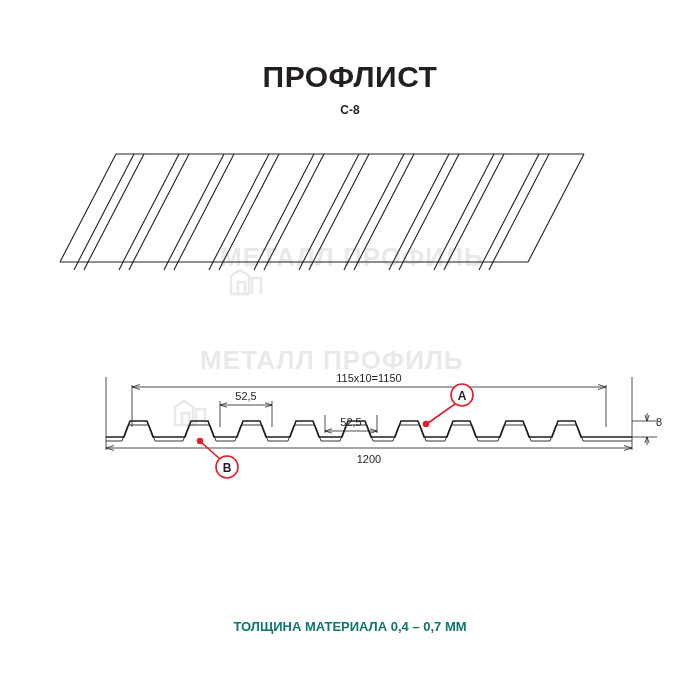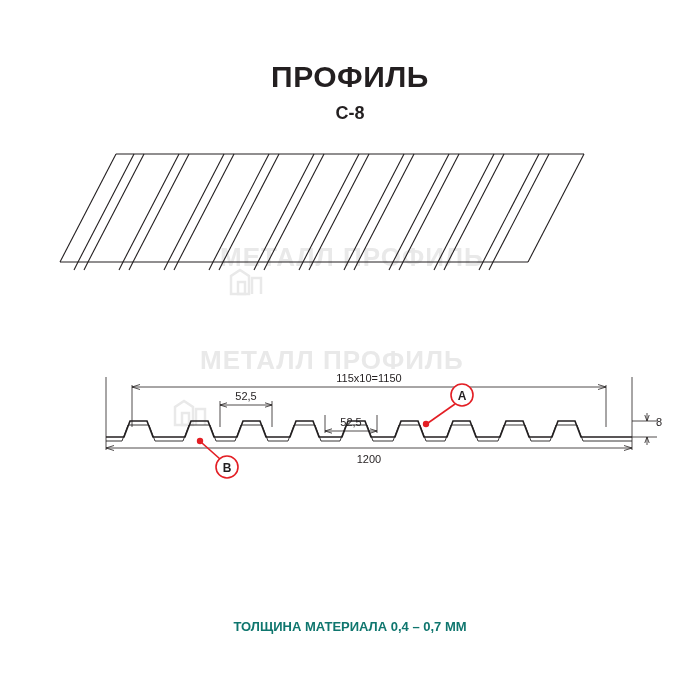--- a/index.html
+++ b/index.html
@@ -29,21 +29,21 @@
     font-weight: bold;
     letter-spacing: 0.5px;
     color: #231f20;
   }
   .subtitle {
     position: absolute;
     top: 103px;
     left: 0;
     width: 700px;
     text-align: center;
-    font-size: 18px;
+    font-size: 12px;
     font-weight: bold;
     color: #231f20;
   }
   .footer-note {
     position: absolute;
     top: 619px;
     left: 0;
     width: 700px;
     text-align: center;
     font-size: 13px;
@@ -85,21 +85,21 @@
   text {
     font-family: "Liberation Sans", sans-serif;
     fill: #231f20;
   }
 </style>
 </head>
 <body>
 
 <div class="page">
 
-  <div class="title">ПРОФИЛЬ</div>
+  <div class="title">ПРОФЛИСТ</div>
   <div class="subtitle">C-8</div>
 
   <div class="wm wm-1">МЕТАЛЛ ПРОФИЛЬ</div>
   <div class="wm wm-2">МЕТАЛЛ ПРОФИЛЬ</div>
 
   <div class="wm-logo wm-logo-1">
     <svg width="40" height="30" viewBox="0 0 40 30">
       <path d="M3 26 L3 8 L12 2 L21 8 L21 26 Z" fill="none" stroke="#e9e9e9" stroke-width="2.5"></path>
       <path d="M10 26 L10 14 L17 14 L17 26 Z" fill="none" stroke="#e9e9e9" stroke-width="2.5"></path>
       <path d="M24 26 L24 10 L33 10 L33 26" fill="none" stroke="#e9e9e9" stroke-width="2.5"></path>

